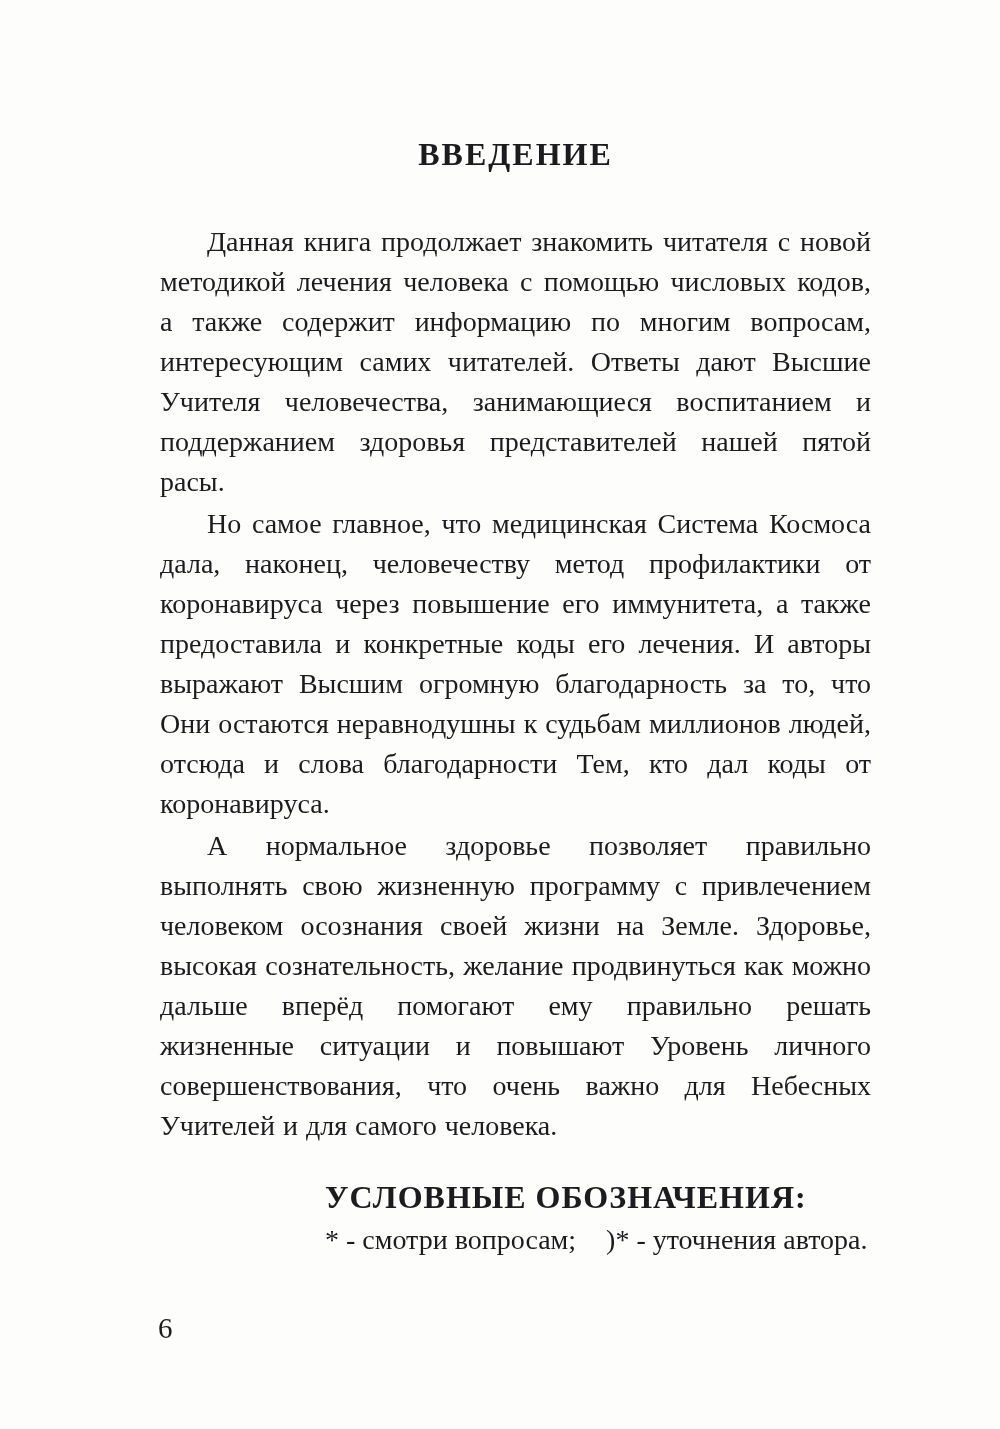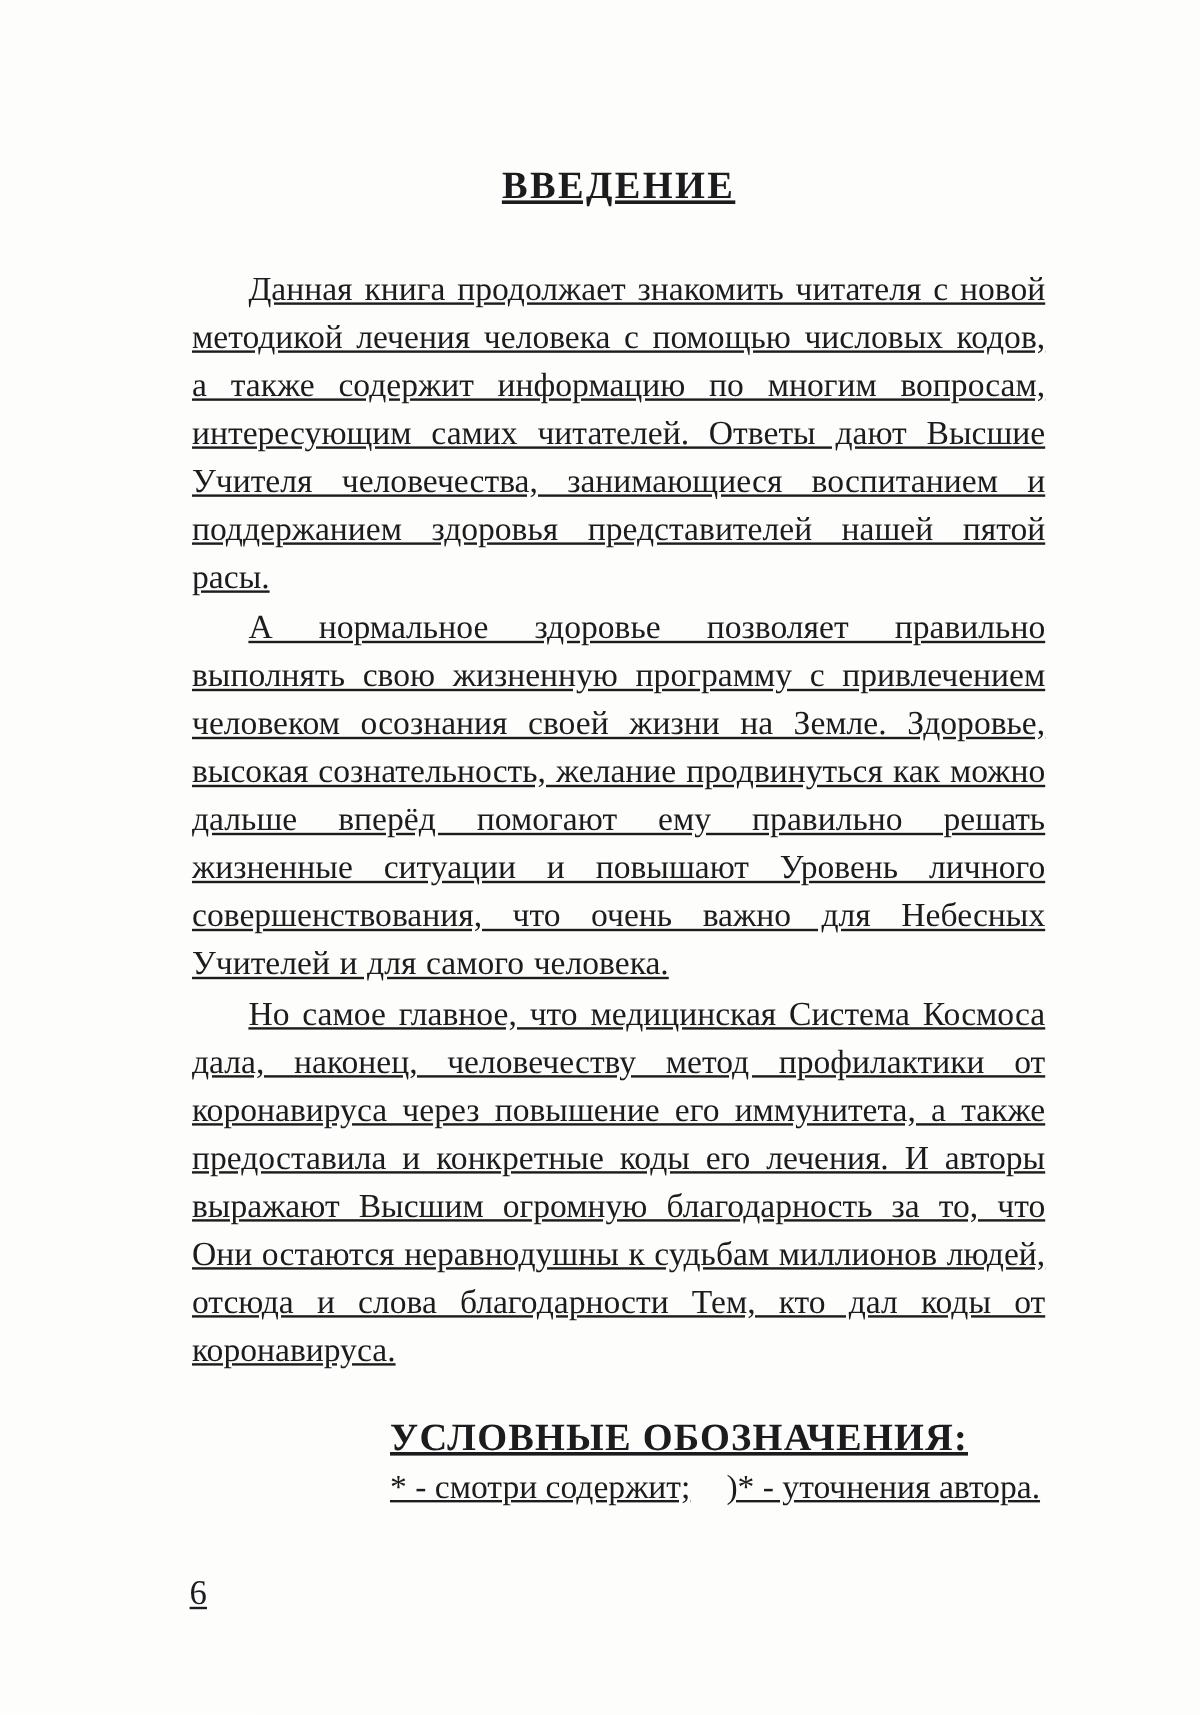--- a/index.html
+++ b/index.html
@@ -11,21 +11,20 @@
     position: relative;
     width: 1000px;
     height: 1429px;
     margin: 0 auto;
     background: var(--page-bg, #fdfdfc);
     color: var(--text-color, #1c1c1e);
     font-family: "Liberation Serif", "DejaVu Serif", serif;
     box-sizing: border-box;
     padding: 132px 127px 0 158px; 
     overflow: hidden;
-    text-decoration: underline;
   }
   .chapter-title {
     margin: 0 0 46px 0;
     text-align: center;
     font-size: 32px;
     line-height: 44px;
     font-weight: bold;
     letter-spacing: 2px;
     color: var(--text-color, #1c1c1e);
   }
@@ -68,26 +67,26 @@
 </style>
 </head>
 <body>
 
 <div class="page" style="--text-color: #1c1c1e; --page-bg: #fdfdfc;">
 
   <h1 class="chapter-title">ВВЕДЕНИЕ</h1>
 
   <div class="body-text">
     <p>Данная книга продолжает знакомить читателя с новой методикой лечения человека с помощью числовых кодов, а также содержит информацию по многим вопросам, интересующим самих читателей. Ответы дают Высшие Учителя человечества, занимающиеся воспитанием и поддержанием здоровья представителей нашей пятой расы.</p>
+    <p>Но самое главное, что медицинская Система Космоса дала, наконец, человечеству метод профилактики от коронавируса через повышение его иммунитета, а также предоставила и конкретные коды его лечения. И авторы выражают Высшим огромную благодарность за то, что Они остаются неравнодушны к судьбам миллионов людей, отсюда и слова благодарности Тем, кто дал коды от коронавируса.</p>
     <p>А нормальное здоровье позволяет правильно выполнять свою жизненную программу с привлечением человеком осознания своей жизни на Земле. Здоровье, высокая сознательность, желание продвинуться как можно дальше вперёд помогают ему правильно решать жизненные ситуации и повышают Уровень личного совершенствования, что очень важно для Небесных Учителей и для самого человека.</p>
-    <p>Но самое главное, что медицинская Система Космоса дала, наконец, человечеству метод профилактики от коронавируса через повышение его иммунитета, а также предоставила и конкретные коды его лечения. И авторы выражают Высшим огромную благодарность за то, что Они остаются неравнодушны к судьбам миллионов людей, отсюда и слова благодарности Тем, кто дал коды от коронавируса.</p>
   </div>
 
   <div class="legend">
     <div class="legend-heading">УСЛОВНЫЕ ОБОЗНАЧЕНИЯ:</div>
     <div class="legend-line">
-      <span>* - смотри содержит;</span><span class="legend-gap"></span><span>)* - уточнения автора.</span>
+      <span>* - смотри вопросам;</span><span class="legend-gap"></span><span>)* - уточнения автора.</span>
     </div>
   </div>
 
   <div class="page-number">6</div>
 
 </div>
 
 </body></html>

